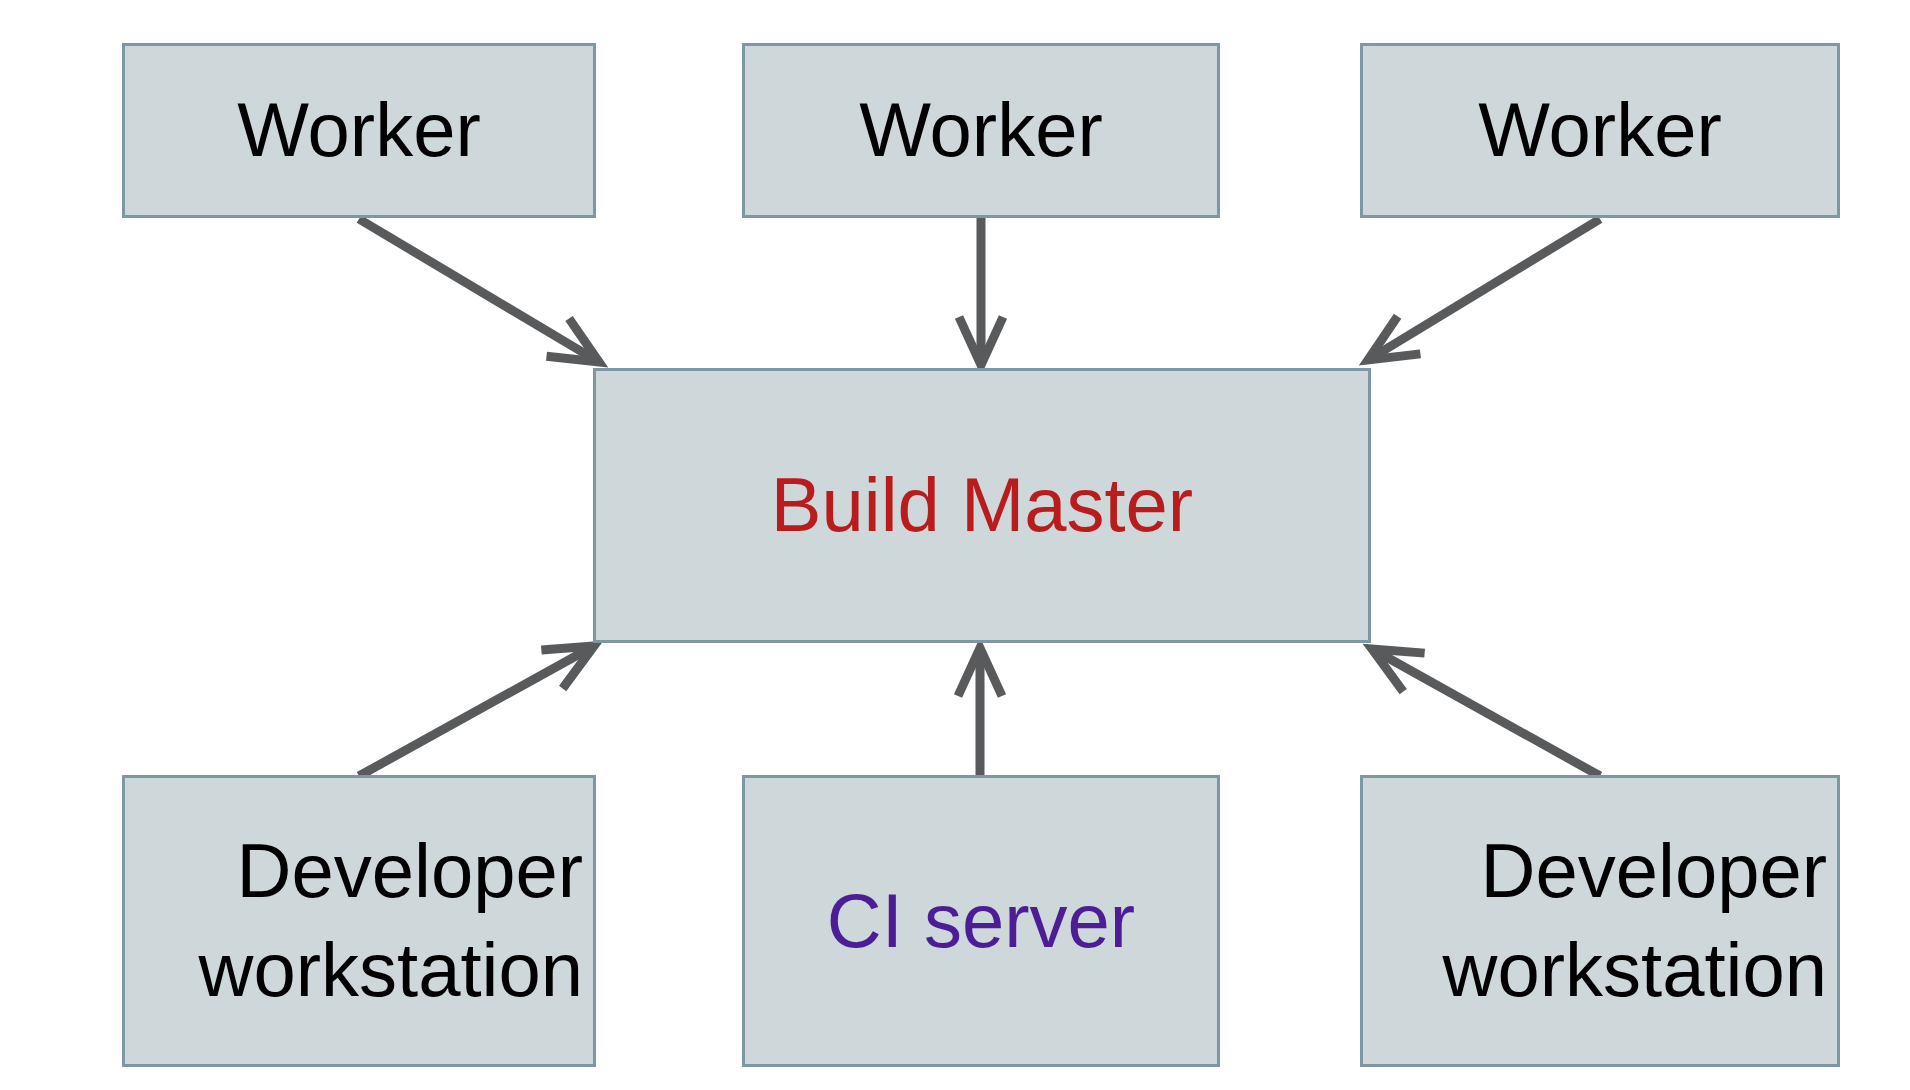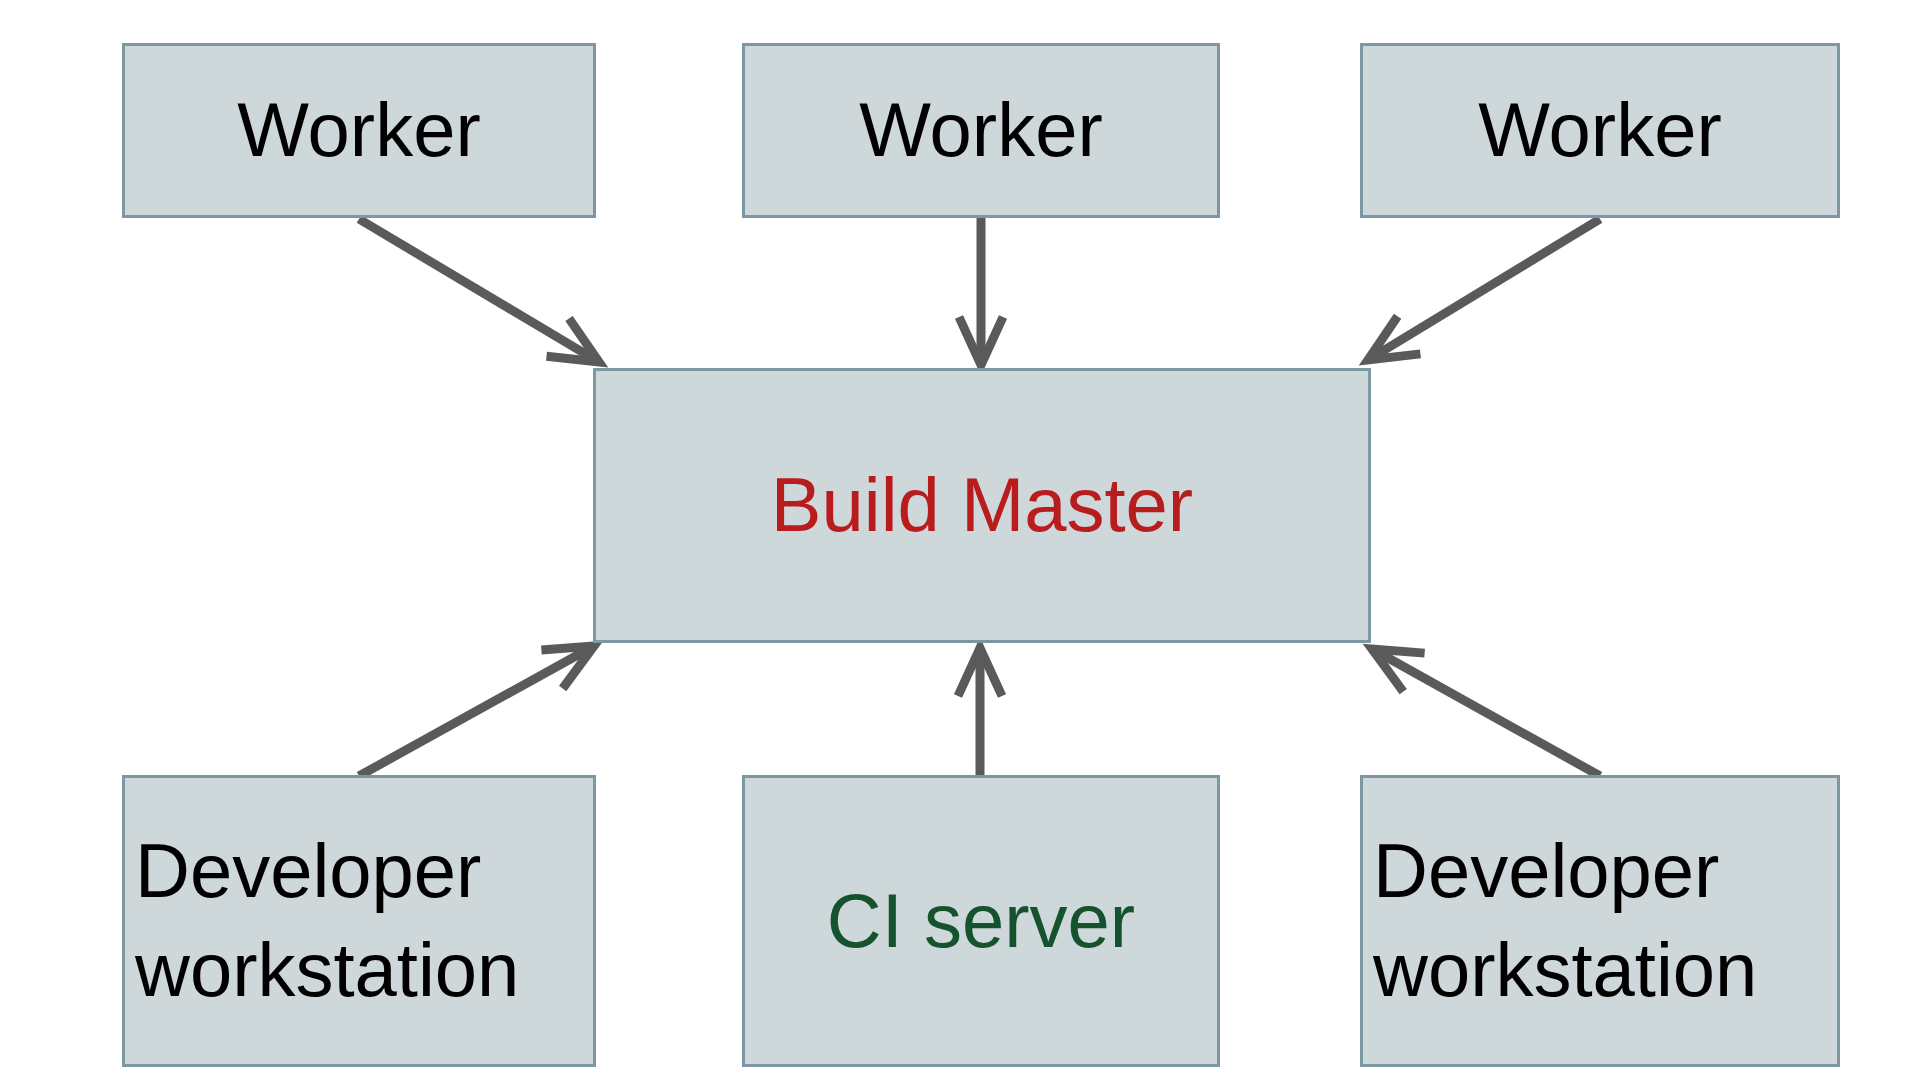--- a/index.html
+++ b/index.html
@@ -23,21 +23,21 @@
     pointer-events: none;
   }
   .node {
     position: absolute;
     box-sizing: border-box;
     border: 3px solid #7d97a3;
     background: #ced7da;
     display: flex;
     align-items: center;
     justify-content: center;
-    text-align: left;
+    text-align: right;
     font-size: 76px;
     line-height: 1.3;
     color: #000000;
     padding: 0 10px;
   }
   .node-label {
     display: block;
   }
   .edge-line {
     stroke: #595a5c;
@@ -80,19 +80,19 @@
 </div>
 
 <div class="node" id="node-build-master" style="left: 593px; top: 368px; width: 778px; height: 275px; background: rgb(206, 215, 218); border-color: rgb(125, 151, 163); color: #b91c1c;">
   <span class="node-label">Build Master</span>
 </div>
 
 <div class="node" id="node-dev-workstation-1" style="left: 122px; top: 775px; width: 474px; height: 292px; background: rgb(206, 215, 218); border-color: rgb(125, 151, 163); color: rgb(0, 0, 0);">
   <span class="node-label">Developer workstation</span>
 </div>
 
-<div class="node" id="node-ci-server" style="left: 742px; top: 775px; width: 478px; height: 292px; background: rgb(206, 215, 218); border-color: rgb(125, 151, 163); color: #14532d;">
+<div class="node" id="node-ci-server" style="left: 742px; top: 775px; width: 478px; height: 292px; background: rgb(206, 215, 218); border-color: rgb(125, 151, 163); color: #4c1d95;">
   <span class="node-label">CI server</span>
 </div>
 
 <div class="node" id="node-dev-workstation-2" style="left: 1360px; top: 775px; width: 480px; height: 292px; background: rgb(206, 215, 218); border-color: rgb(125, 151, 163); color: rgb(0, 0, 0);">
   <span class="node-label">Developer workstation</span>
 </div>
 
 </body></html>

